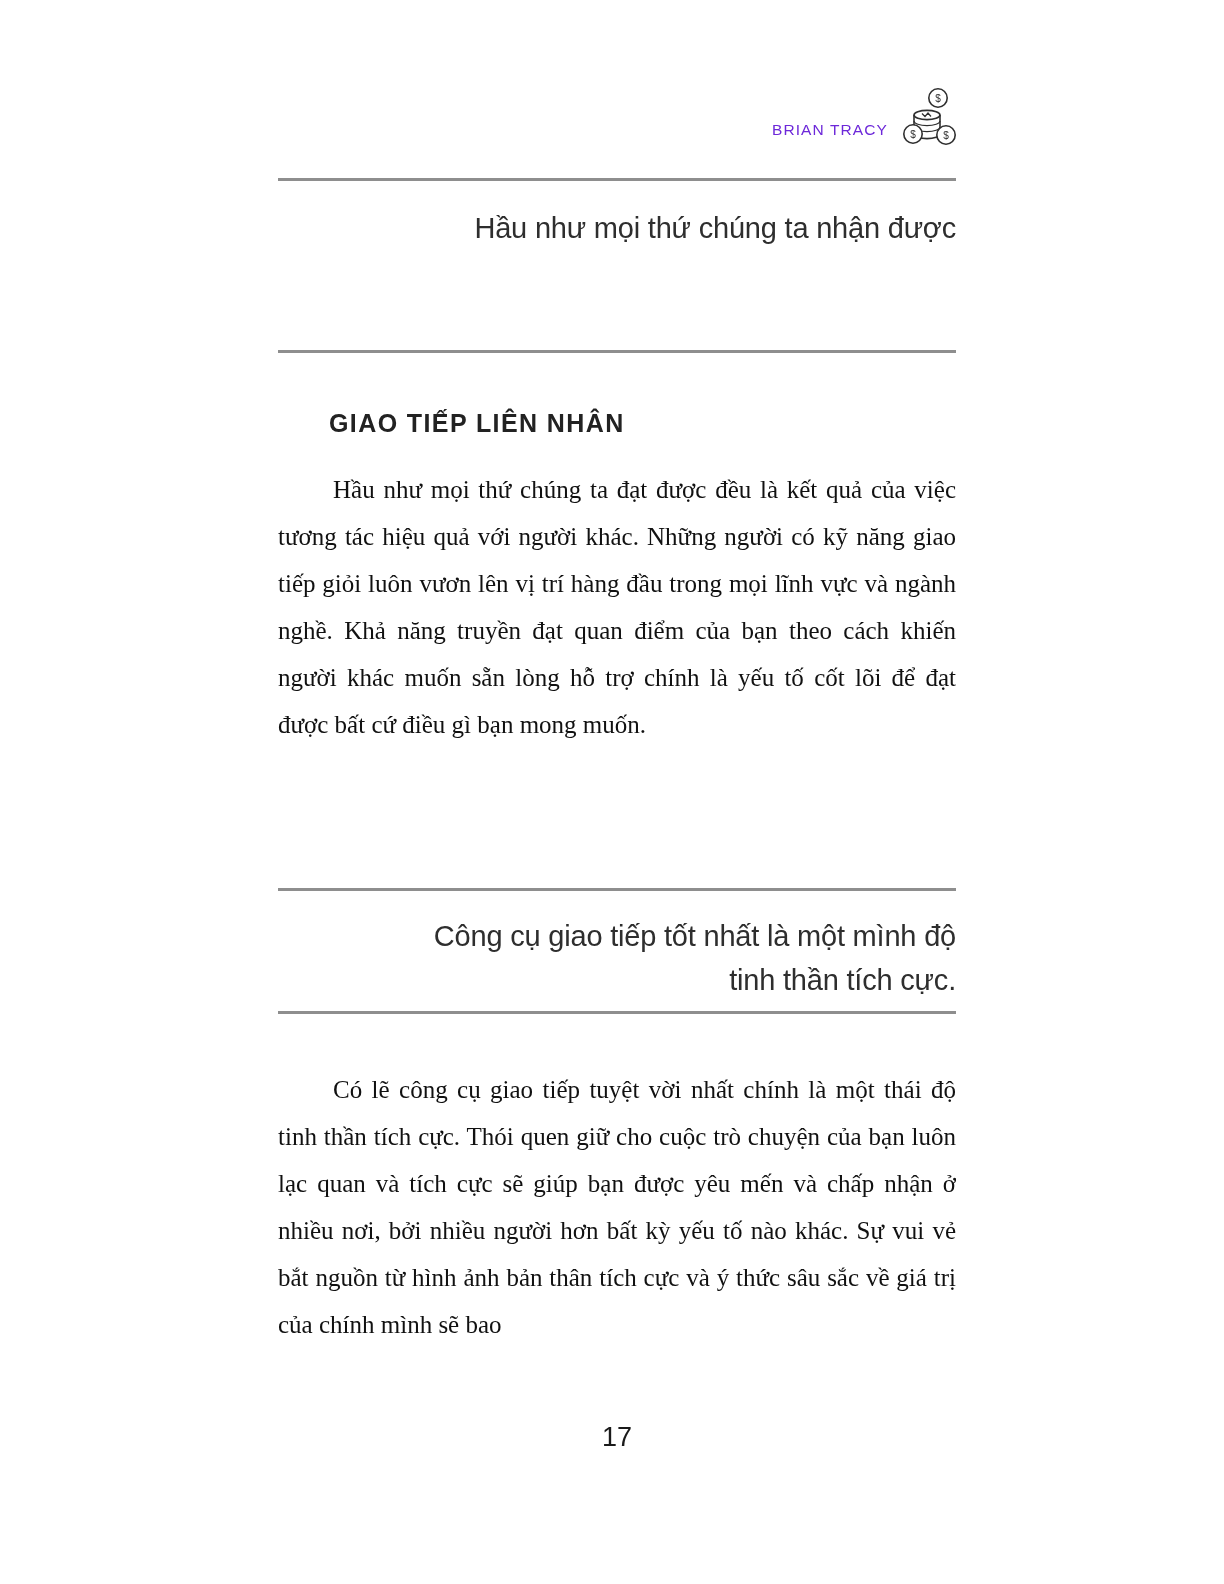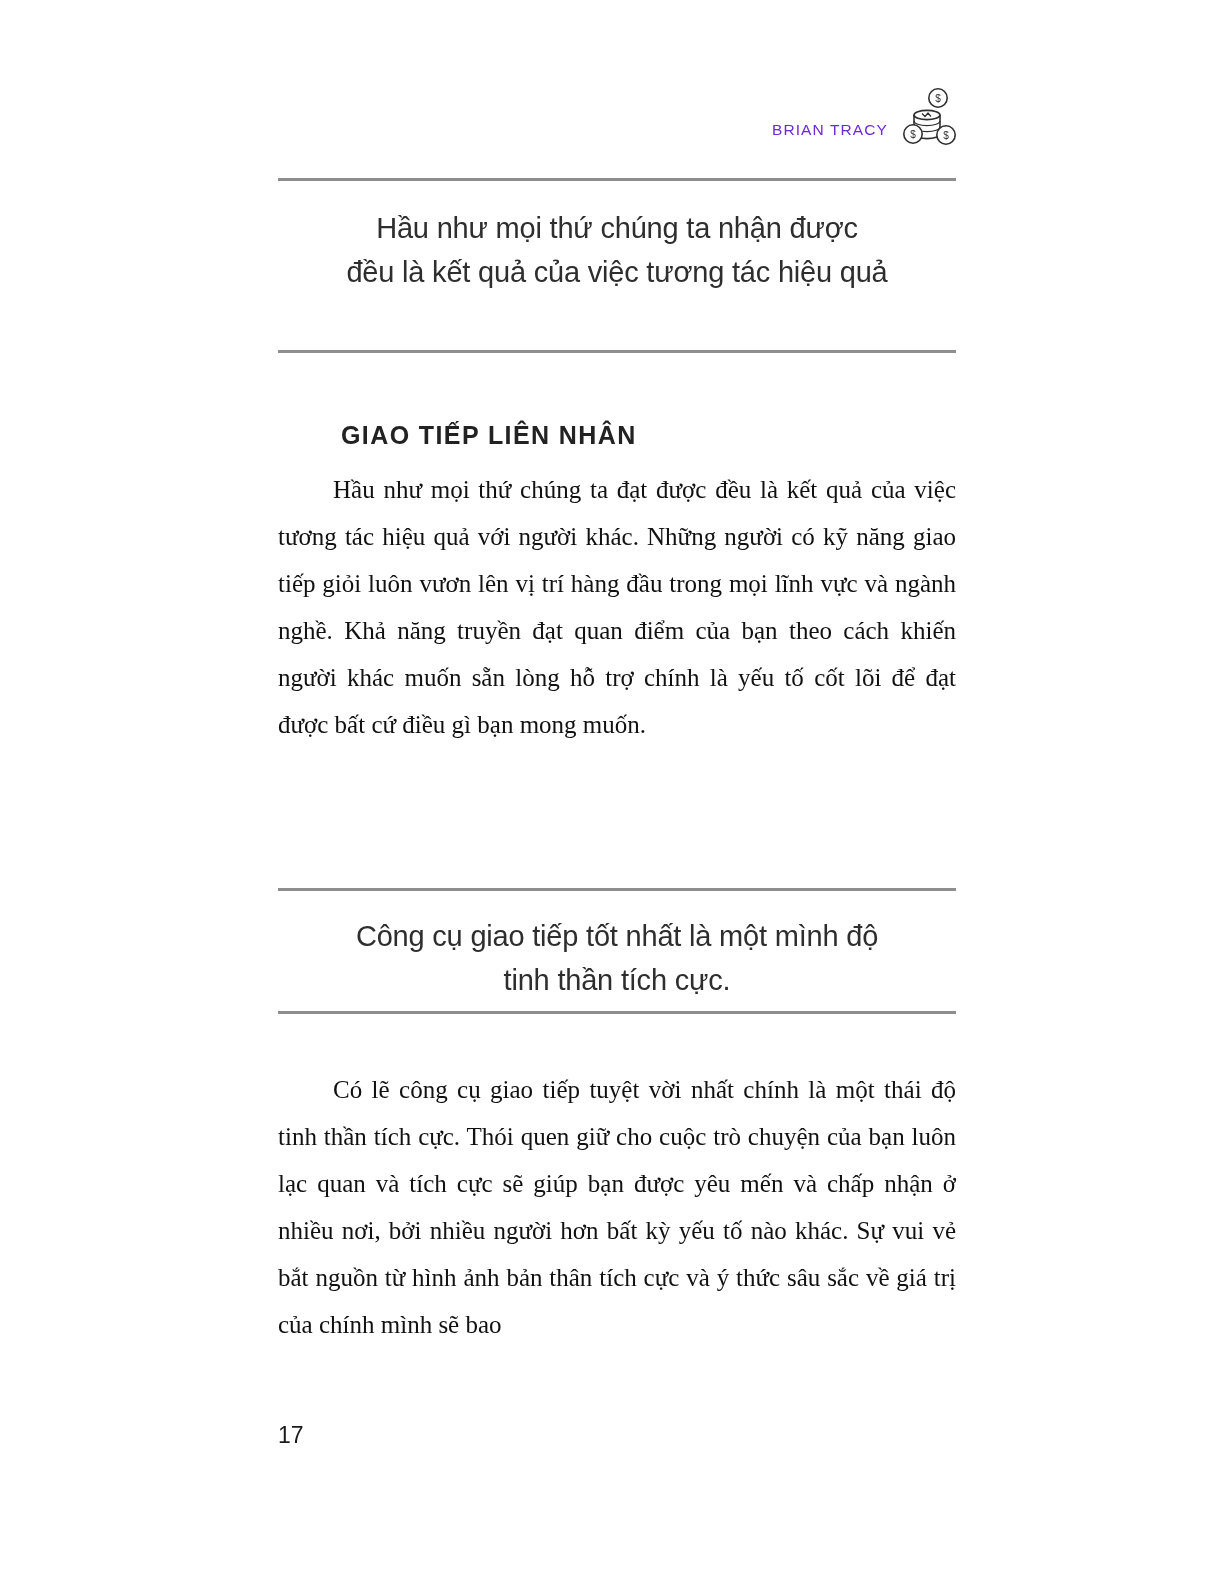--- a/index.html
+++ b/index.html
@@ -58,21 +58,21 @@
   }
 
   
   .pullquote {
     position: absolute;
     left: 278px;
     width: 678px;
     font-family: "Liberation Sans", sans-serif;
     font-size: 29px;
     line-height: 44px;
-    text-align: center;
+    text-align: right;
     color: #2e2e2e;
     letter-spacing: -0.2px;
   }
 
   
   .section-heading {
     position: absolute;
     left: 325px;
     width: 631px;
     font-family: "Liberation Sans", sans-serif;
@@ -98,23 +98,23 @@
   }
   .body-par.clipped {
     overflow: hidden;
   }
 
   
   .folio {
     position: absolute;
     left: 278px;
     width: 678px;
-    text-align: left;
+    text-align: center;
     font-family: "Liberation Sans", sans-serif;
-    font-size: 23px;
+    font-size: 27px;
     color: #1a1a1a;
   }
 </style>
 </head>
 <body>
 
 <div class="page">
 
   <div class="running-header">
     <span class="header-author">BRIAN TRACY</span>
@@ -137,25 +137,24 @@
 
         <circle cx="46" cy="49" r="9.2" stroke="#2f2f2f" stroke-width="1.6" fill="#ffffff"></circle>
         <text x="46" y="53.3" font-family="Liberation Sans, sans-serif" font-size="10" fill="#2f2f2f" text-anchor="middle">$</text>
       </svg>
     </span>
   </div>
 
   <div class="rule" style="top:178px;"></div>
   <div class="pullquote" style="top:206px;">
     <div>Hầu như mọi thứ chúng ta nhận được</div>
-    <div>đều là kết quả của việc tương tác hiệu quả</div>
   </div>
   <div class="rule" style="top:350px;"></div>
 
-  <h2 class="section-heading" style="top:405px; margin:16px;">GIAO TIẾP LIÊN NHÂN</h2>
+  <h2 class="section-heading" style="top:405px; margin:4px;">GIAO TIẾP LIÊN NHÂN</h2>
 
   <p class="body-par" style="top:466px; margin:0;">Hầu như mọi thứ chúng ta đạt được đều là kết quả của việc tương tác hiệu quả với người khác. Những người có kỹ năng giao tiếp giỏi luôn vươn lên vị trí hàng đầu trong mọi lĩnh vực và ngành nghề. Khả năng truyền đạt quan điểm của bạn theo cách khiến người khác muốn sẵn lòng hỗ trợ chính là yếu tố cốt lõi để đạt được bất cứ điều gì bạn mong muốn.</p>
 
   <div class="rule" style="top:888px;"></div>
   <div class="pullquote" style="top:914px;">
     <div>Công cụ giao tiếp tốt nhất là một mình độ</div>
     <div>tinh thần tích cực.</div>
   </div>
   <div class="rule" style="top:1011px;"></div>
 

